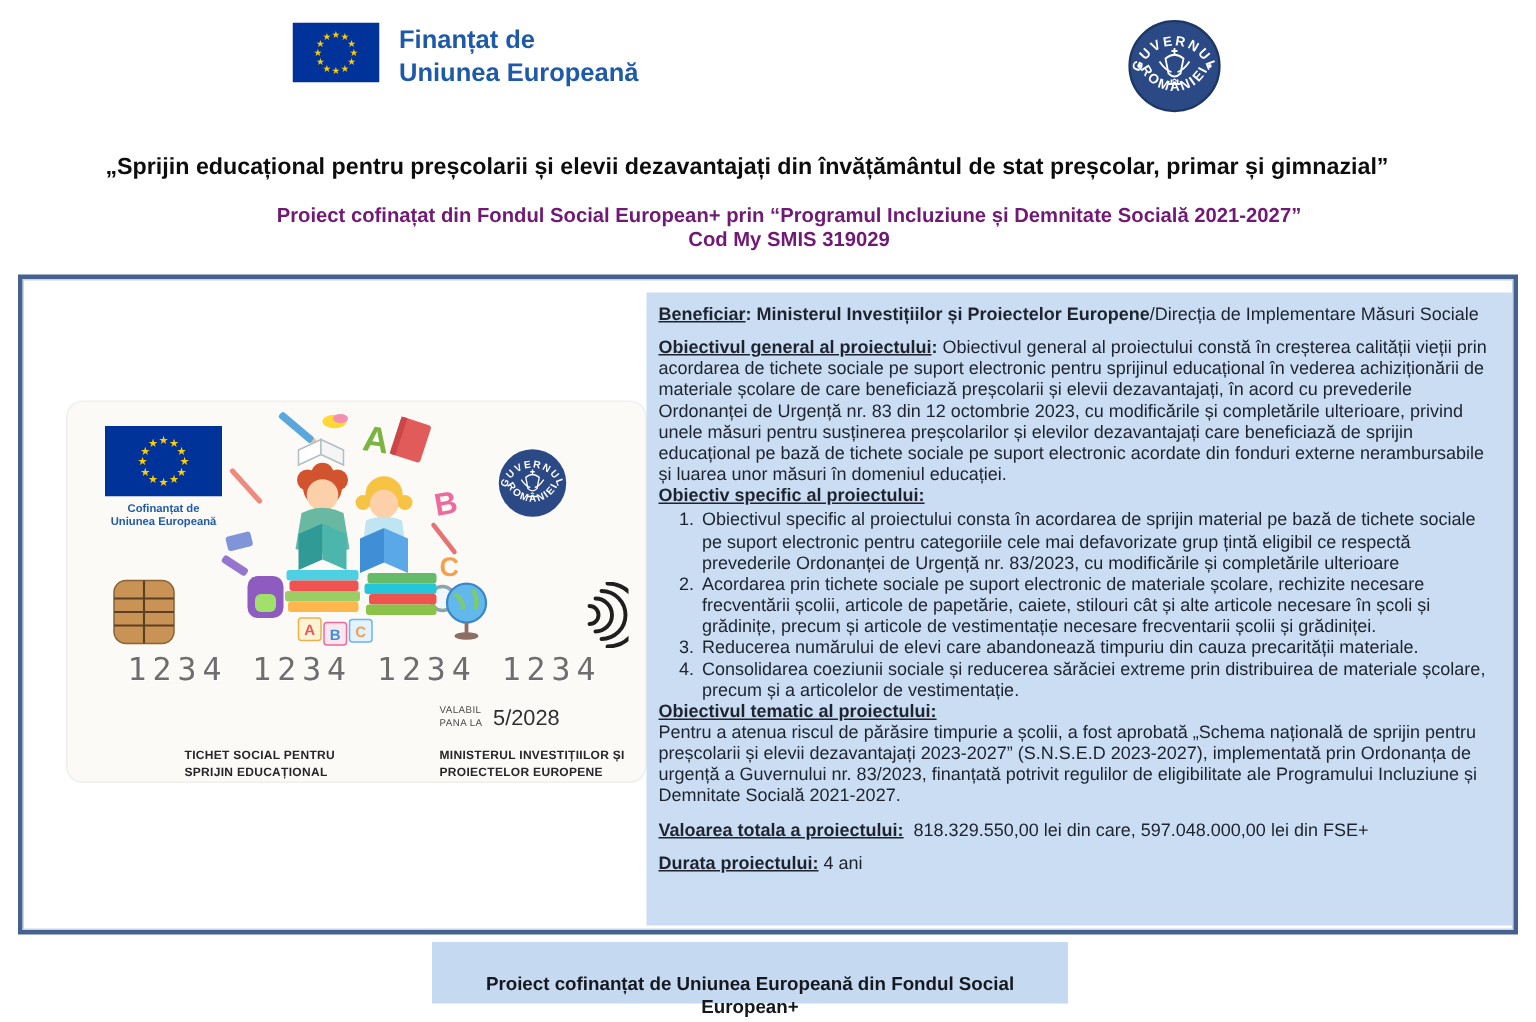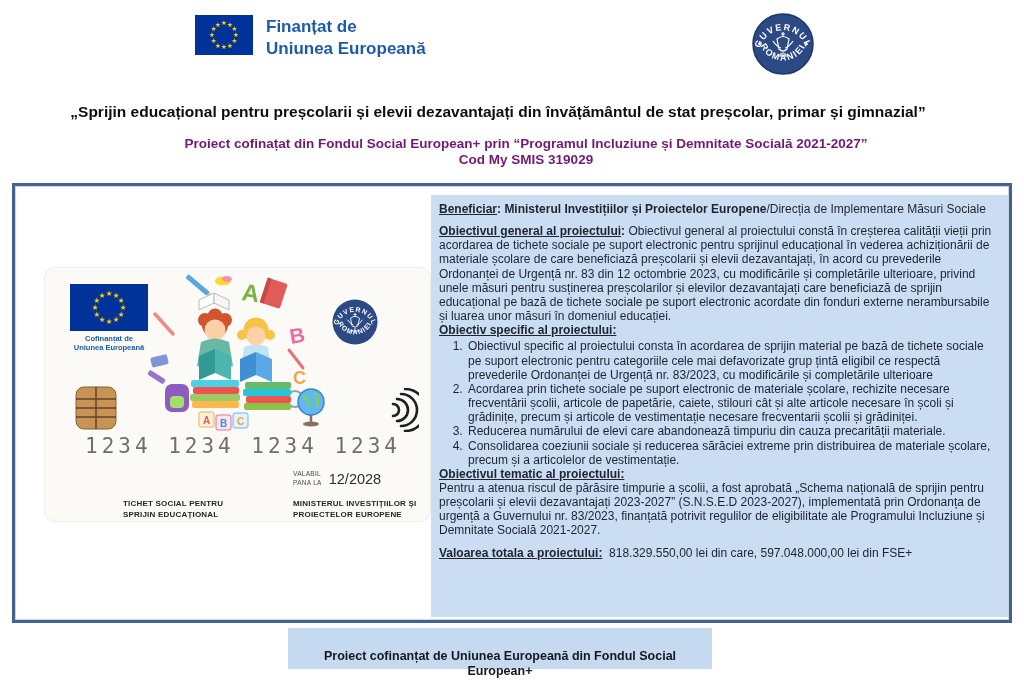--- a/index.html
+++ b/index.html
@@ -259,21 +259,21 @@
       <span>1234</span>
       <span>1234</span>
     </div>
 
 
     <div class="card-valid">
       <div class="card-valid-label">
         <div>VALABIL</div>
         <div>PANA LA</div>
       </div>
-      <div class="card-valid-value">12/2028</div>
+      <div class="card-valid-value">5/2028</div>
     </div>
 
     <div class="card-small left">
       <div>TICHET SOCIAL PENTRU</div>
       <div>SPRIJIN EDUCAȚIONAL</div>
     </div>
     <div class="card-small right">
       <div>MINISTERUL INVESTIȚIILOR ȘI</div>
       <div>PROIECTELOR EUROPENE</div>
     </div>
@@ -291,18 +291,19 @@
       <li>Acordarea prin tichete sociale pe suport electronic de materiale școlare, rechizite necesare frecventării școlii, articole de papetărie, caiete, stilouri  cât și alte articole necesare în școli și grădinițe, precum și articole de vestimentație necesare frecventarii școlii și grădiniței.</li>
       <li>Reducerea numărului de elevi care abandonează timpuriu din cauza precarității materiale.</li>
       <li>Consolidarea coeziunii sociale și reducerea sărăciei extreme prin distribuirea de materiale școlare, precum și a articolelor de vestimentație.</li>
     </ol>
 
     <p class="hd">Obiectivul tematic al proiectului:</p>
     <p class="gap-after">Pentru a atenua riscul de părăsire timpurie a școlii, a fost aprobată „Schema națională de sprijin pentru preșcolarii și elevii dezavantajați 2023-2027” (S.N.S.E.D 2023-2027), implementată prin Ordonanța de urgență a Guvernului nr. 83/2023, finanțată potrivit regulilor de eligibilitate ale Programului Incluziune și Demnitate Socială 2021-2027.</p>
 
     <p class="gap-after"><span class="hd">Valoarea totala a proiectului:</span><span class="pre">  818.329.550,00 lei din care, 597.048.000,00 lei din FSE+</span></p>
 
+    <p><span class="hd">Durata proiectului:</span><span class="pre"> 4 ani</span></p>
   </div>
 </div>
 
 <div class="footer-bar">
   <p>Proiect cofinanțat de Uniunea Europeană din Fondul Social European+</p>
 </div>
 
 </body></html>

